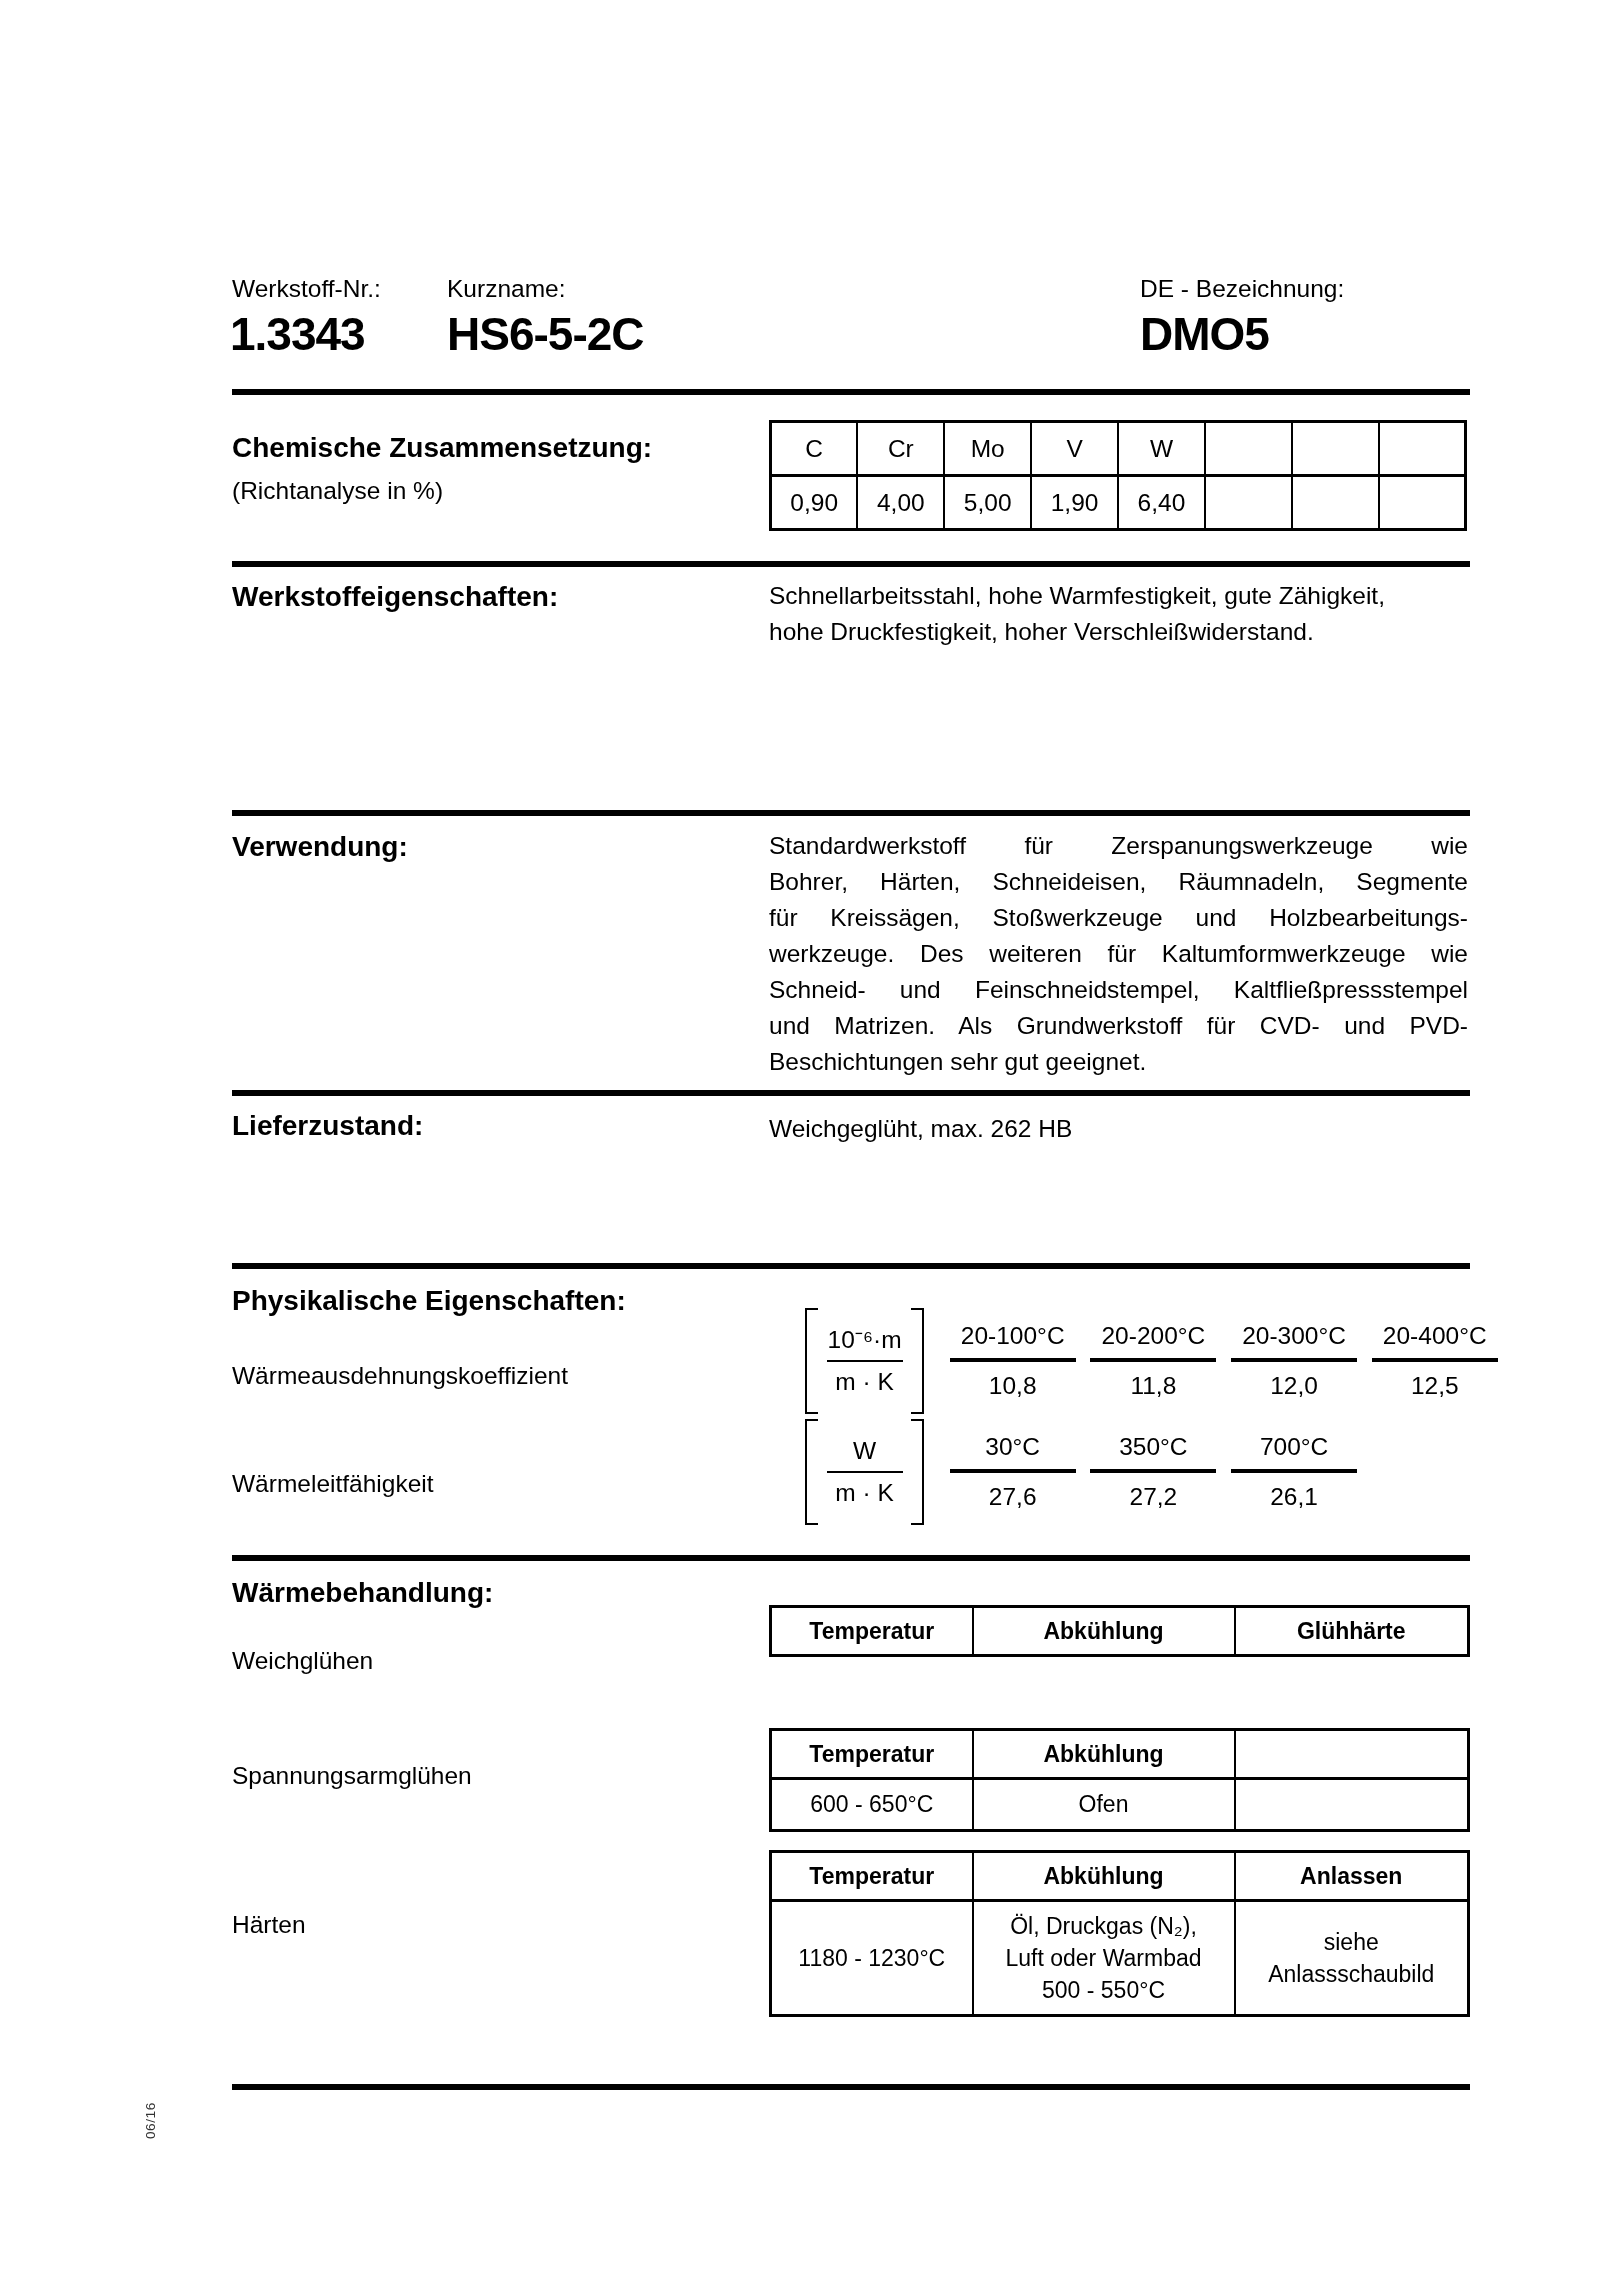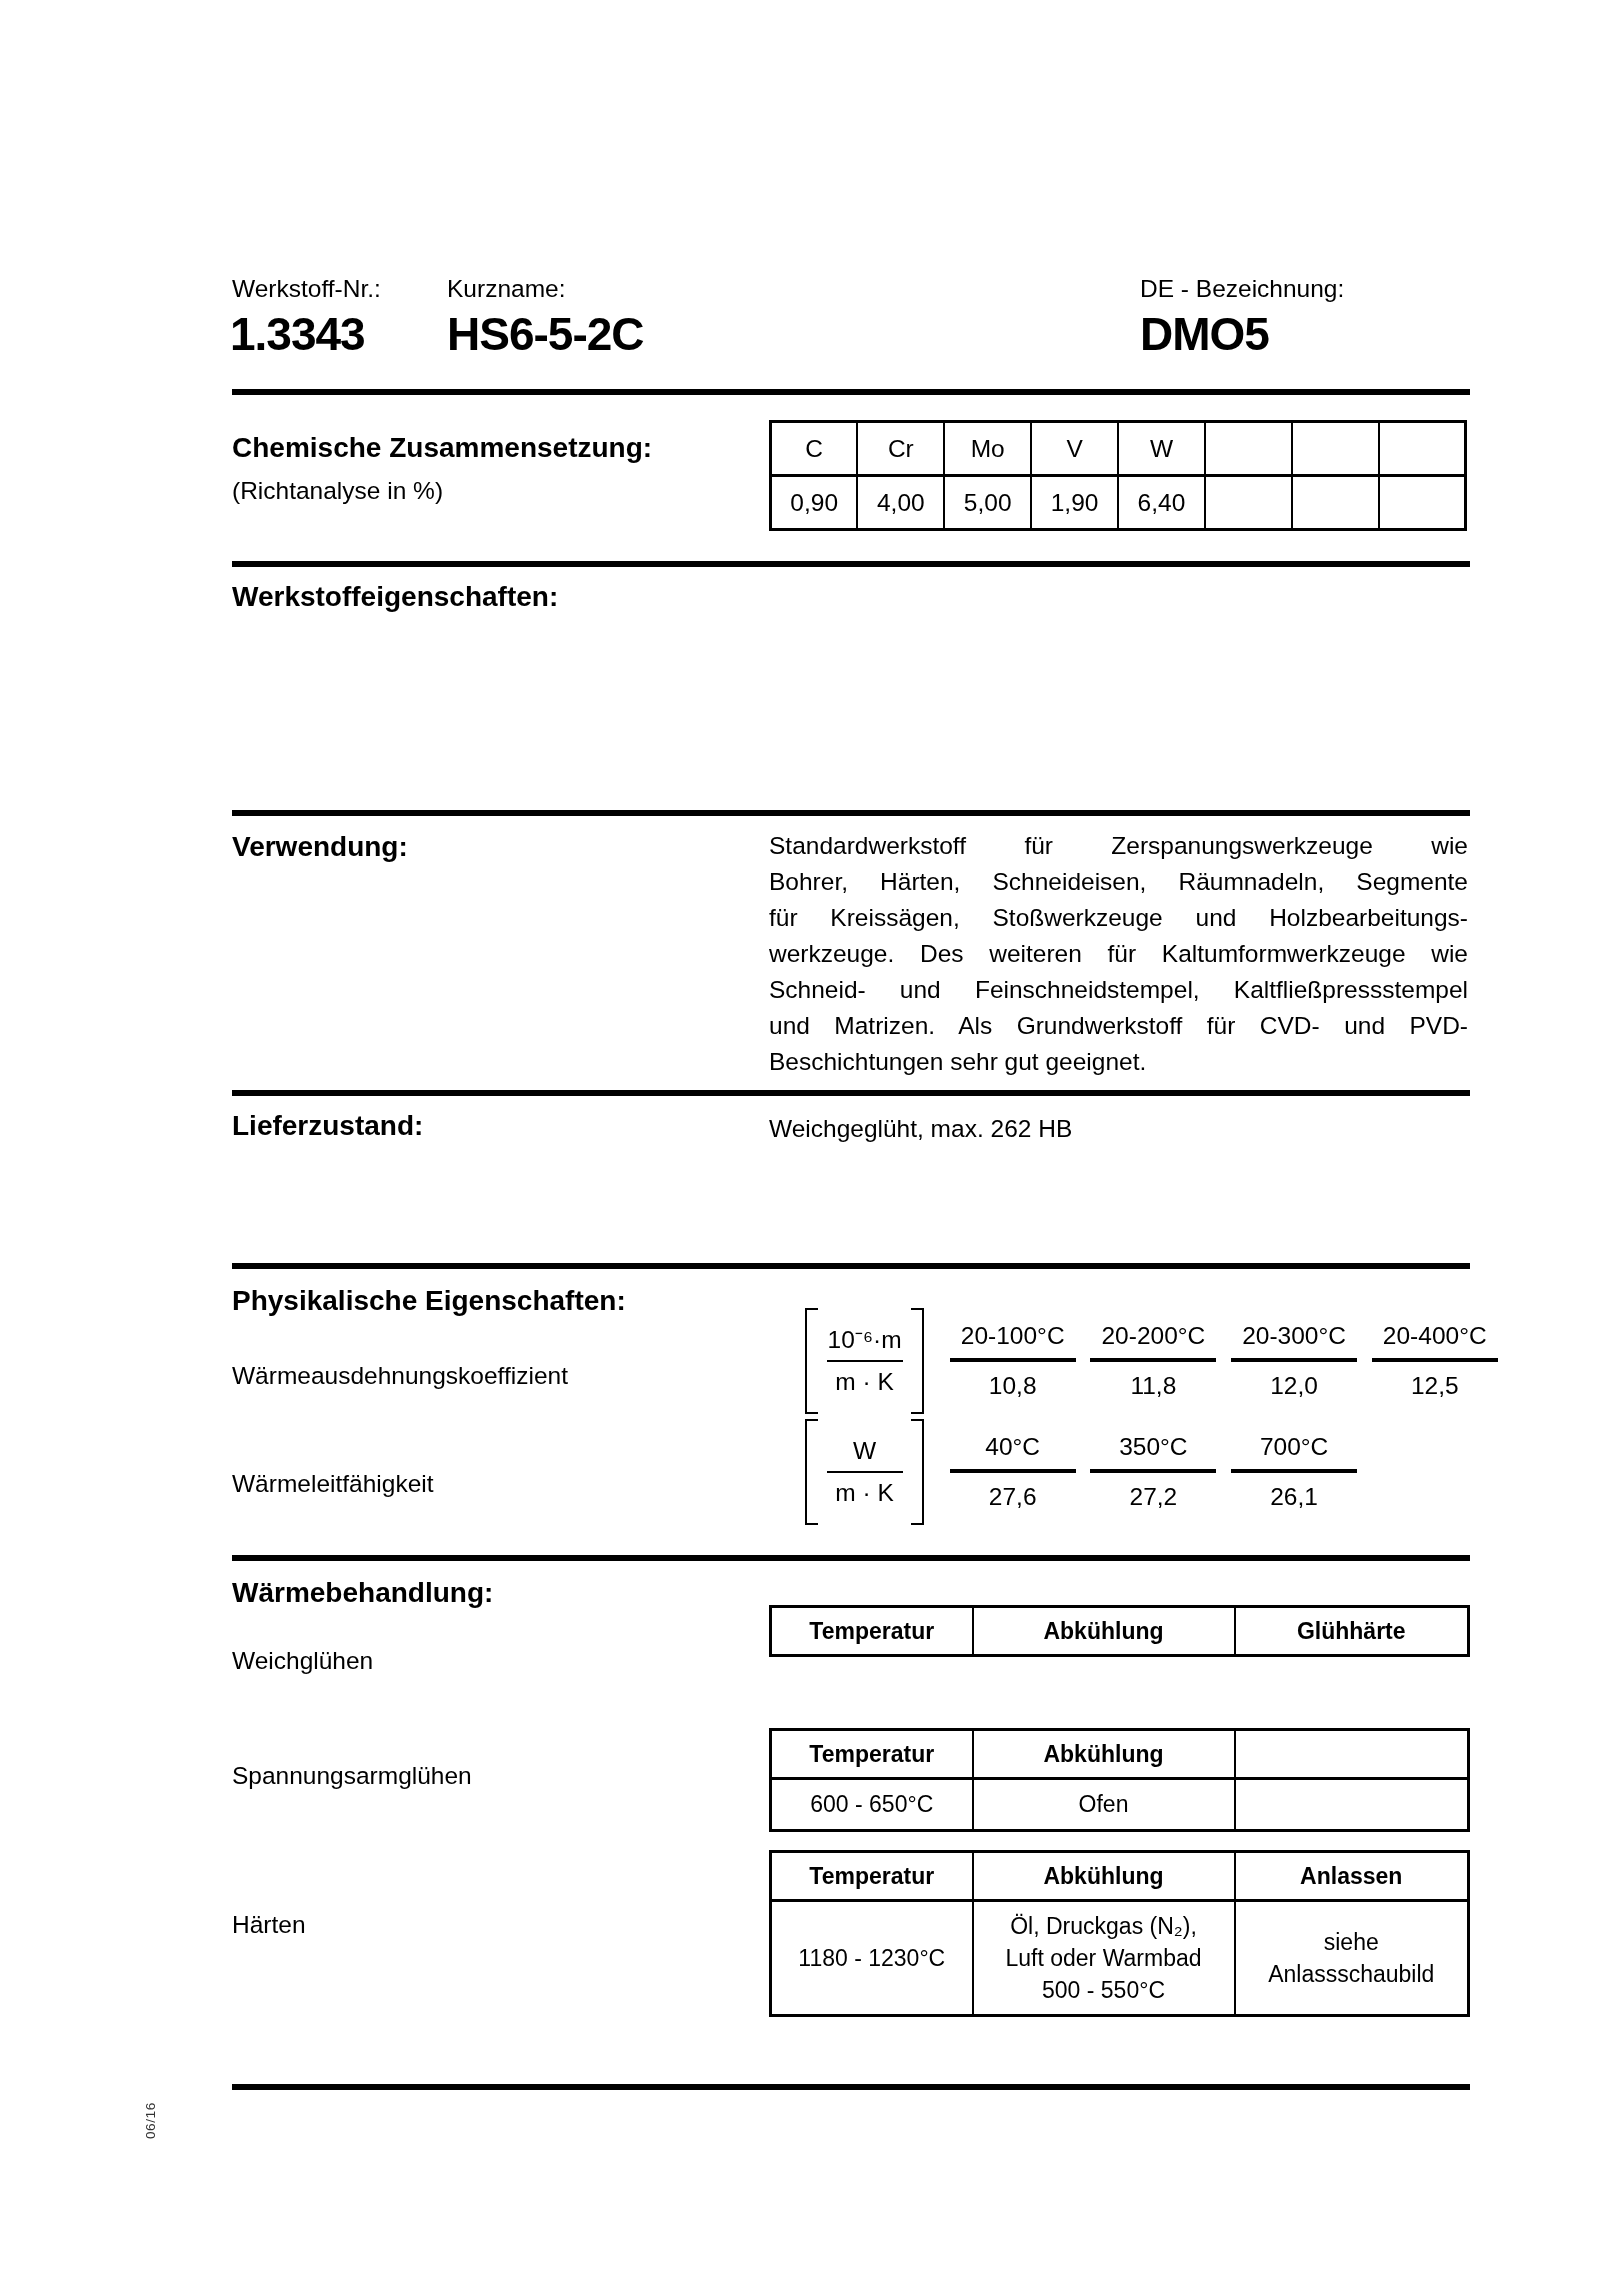--- a/index.html
+++ b/index.html
@@ -84,20 +84,24 @@
       <td></td>
       <td></td>
       <td></td>
     </tr>
   </tbody>
     </table>
 
   <div class="rule" style="top:561px;"></div>
 
   <div class="stitle" style="left:232px;top:581px;">Werkstoffeigenschaften:</div>
+  <div class="rtext" style="left:769px;top:578px;">
+    <div>Schnellarbeitsstahl, hohe Warmfestigkeit, gute Zähigkeit,</div>
+    <div>hohe Druckfestigkeit, hoher Verschleißwiderstand.</div>
+  </div>
 
   <div class="rule" style="top:810px;"></div>
 
   <div class="stitle" style="left:232px;top:831px;">Verwendung:</div>
   <div class="rtext" style="left:769px;top:828px;">
     <div class="jline">Standardwerkstoff für Zerspanungswerkzeuge wie</div>
     <div class="jline">Bohrer, Härten, Schneideisen, Räumnadeln, Segmente</div>
     <div class="jline">für Kreissägen, Stoßwerkzeuge und Holzbearbeitungs-</div>
     <div class="jline">werkzeuge. Des weiteren für Kaltumformwerkzeuge wie</div>
     <div class="jline">Schneid- und Feinschneidstempel, Kaltfließpressstempel</div>
@@ -155,21 +159,21 @@
       <div class="br-l"></div>
       <div class="frac">
         <div class="frac-num">W</div>
         <div class="frac-line"></div>
         <div class="frac-den">m · K</div>
       </div>
       <div class="br-r"></div>
     </div>
     <div class="pcols">
       <div class="pcol">
-        <div class="pcol-temp">40°C</div>
+        <div class="pcol-temp">30°C</div>
         <div class="pcol-line"></div>
         <div class="pcol-val">27,6</div>
       </div>
       <div class="pcol">
         <div class="pcol-temp">350°C</div>
         <div class="pcol-line"></div>
         <div class="pcol-val">27,2</div>
       </div>
       <div class="pcol">
         <div class="pcol-temp">700°C</div>

